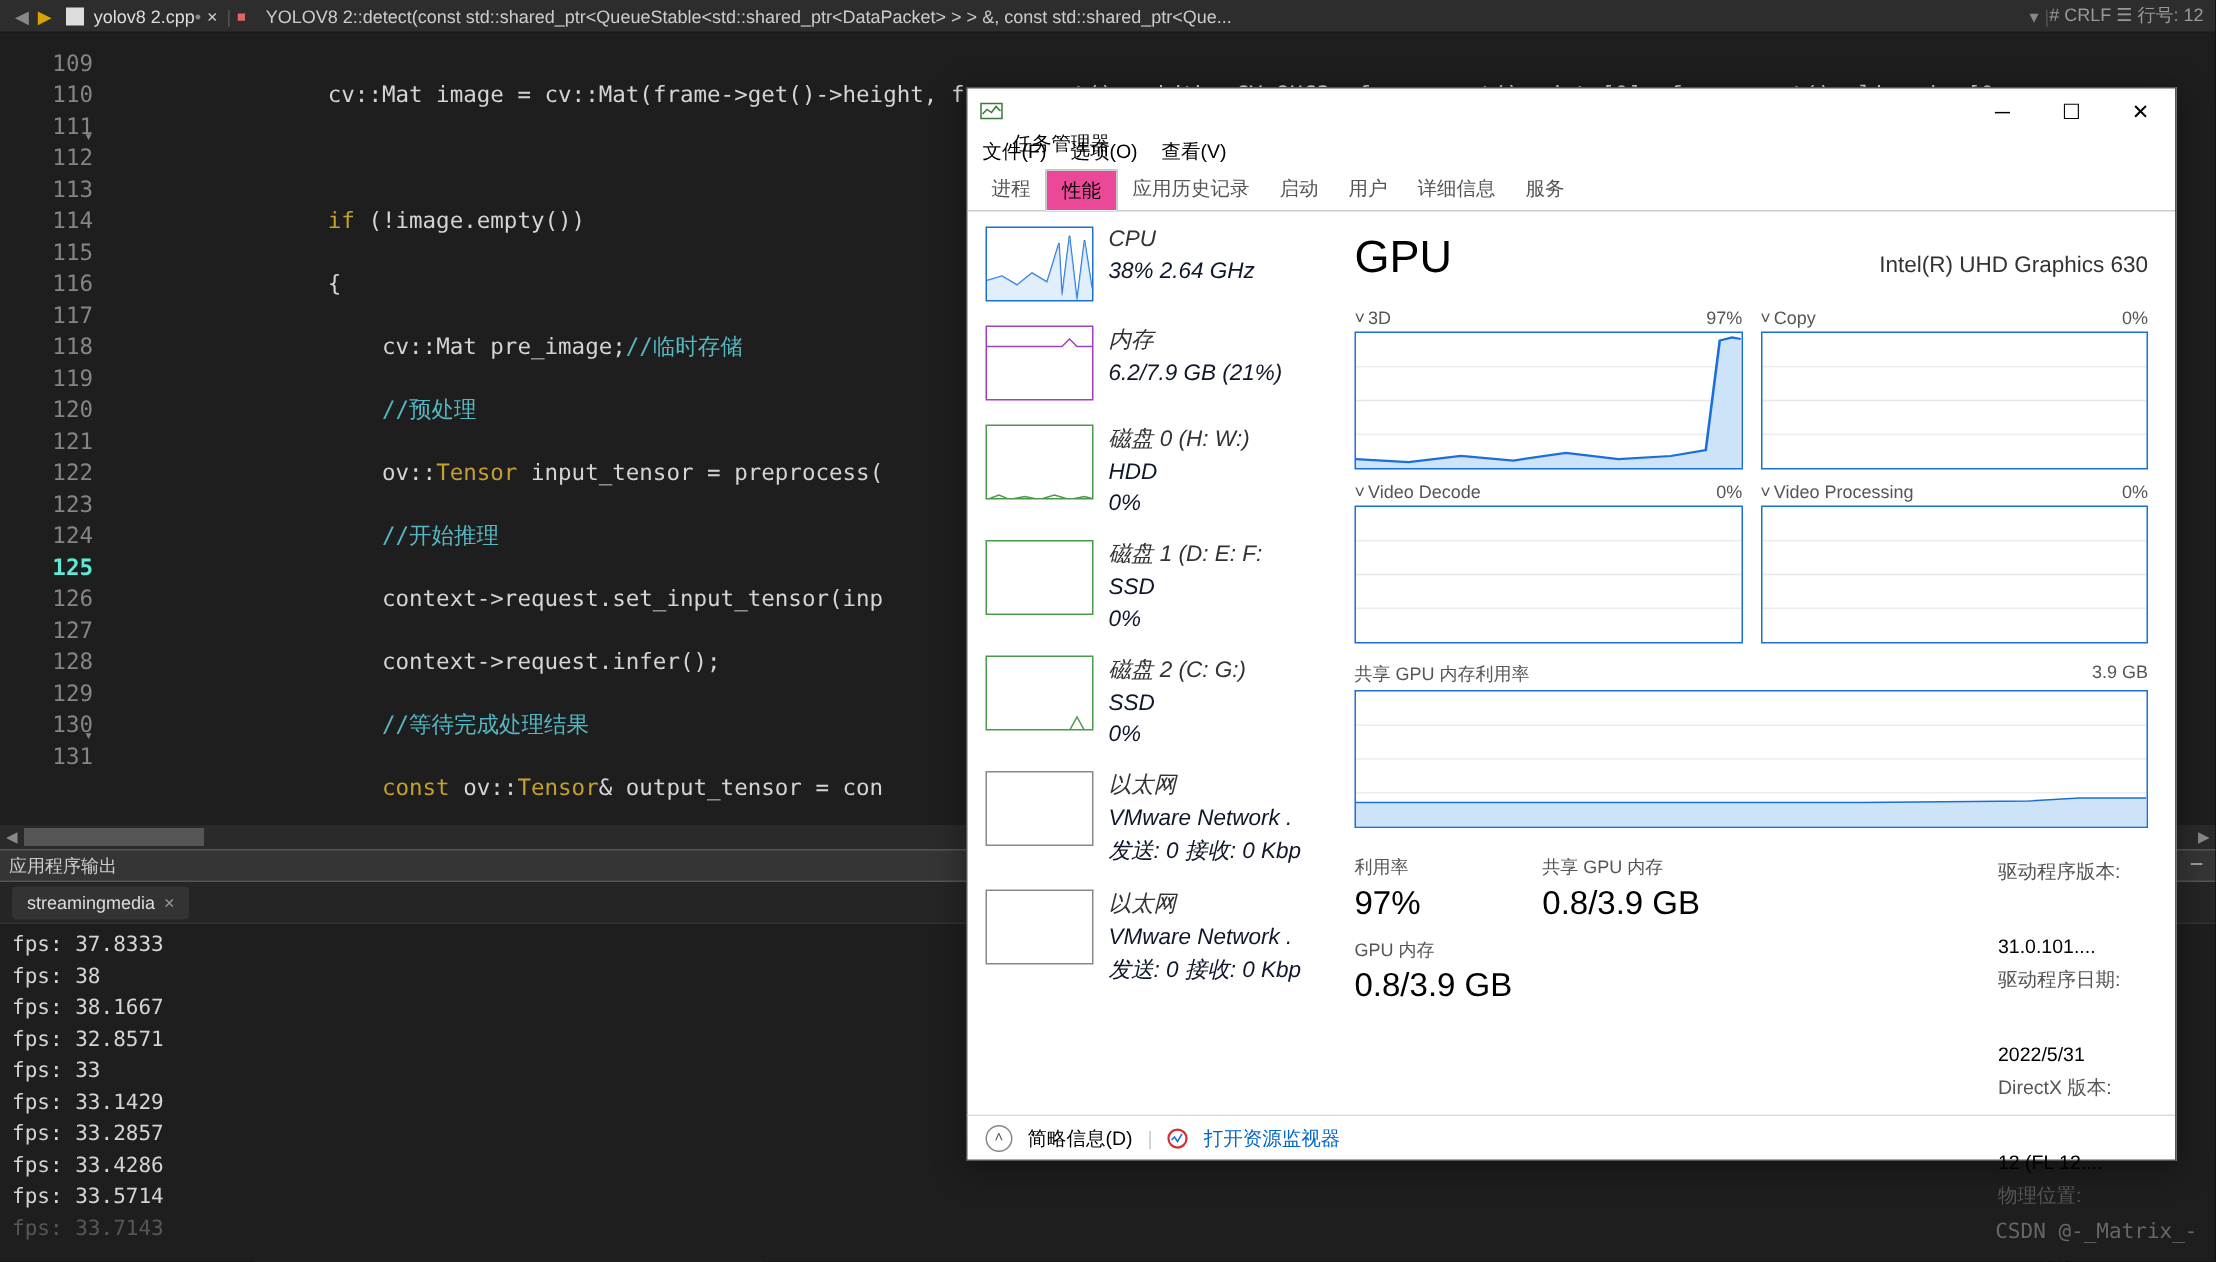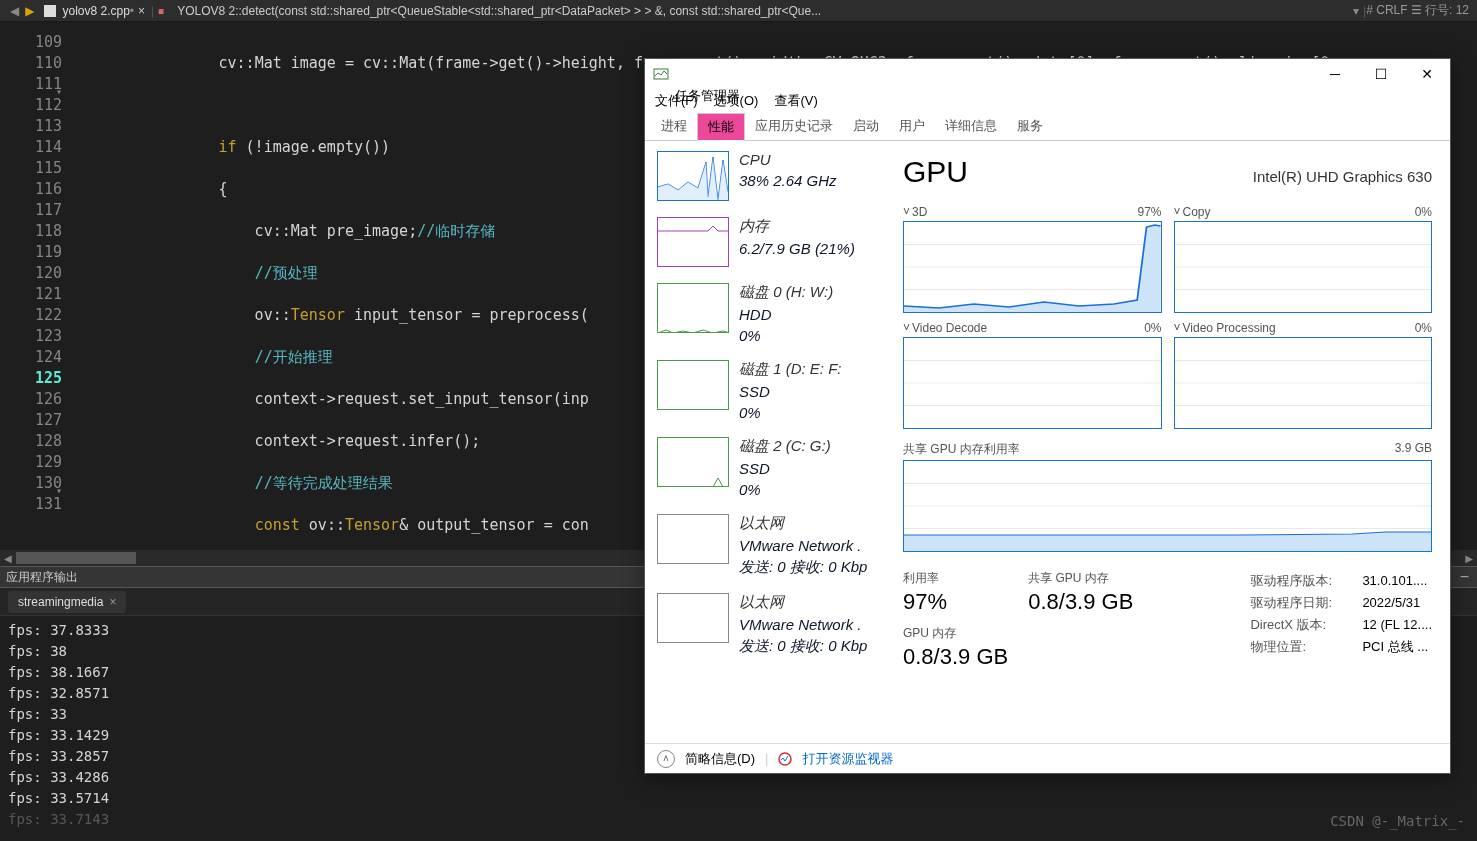--- a/index.html
+++ b/index.html
@@ -76,21 +76,21 @@
 .chart-box { flex:1; }
 .chart-label-row { display:flex; justify-content:space-between; font-size:12px; color:#555; margin-bottom:2px; }
 .chart-label-row .caret { color:#555; margin-right:2px; }
 .chart-area { height:92px; border:1px solid #1a6fd8; background:linear-gradient(to bottom, transparent 24%, #e8e8e8 25%, transparent 26%, transparent 49%, #e8e8e8 50%, transparent 51%, transparent 74%, #e8e8e8 75%, transparent 76%); position:relative; overflow:hidden; }
 .shared-label { display:flex; justify-content:space-between; font-size:12px; color:#555; margin-top:12px; }
 .shared-chart { height:92px; border:1px solid #1a6fd8; margin-top:2px; position:relative; overflow:hidden; background:linear-gradient(to bottom, transparent 24%, #e8e8e8 25%, transparent 26%, transparent 49%, #e8e8e8 50%, transparent 51%, transparent 74%, #e8e8e8 75%, transparent 76%); }
 .stats-grid { display:flex; margin-top:18px; gap:20px; font-size:12px; }
 .stats-col .lbl { color:#555; font-size:12px; }
 .stats-col .val { font-size:22px; margin-top:2px; }
 .stats-right { margin-left:auto; }
-.stats-right .row { display:flex; gap:12px; font-size:13px; line-height:22px; white-space:nowrap; }
+.stats-right .row { display:flex; gap:28px; font-size:13px; line-height:22px; white-space:nowrap;flex-direction:column; }
 .stats-right .row .k { color:#555; min-width:100px; }
 .taskmgr .footer { height:30px; border-top:1px solid #ddd; display:flex; align-items:center; padding:0 12px; gap:10px; font-size:13px; }
 .taskmgr .footer .collapse-ico { width:18px; height:18px; border:1px solid #888; border-radius:50%; display:flex; align-items:center; justify-content:center; font-size:10px; color:#555; }
 .taskmgr .footer .link { color:#0066cc; cursor:pointer; }
 .taskmgr .footer .sep { color:#ccc; }
 .taskmgr .footer .mon-ico { width:14px; height:14px; }
 
 
 .watermark { position:absolute; right:12px; bottom:12px; color:#666; font-size:14px; font-family:Consolas,monospace; }
 

